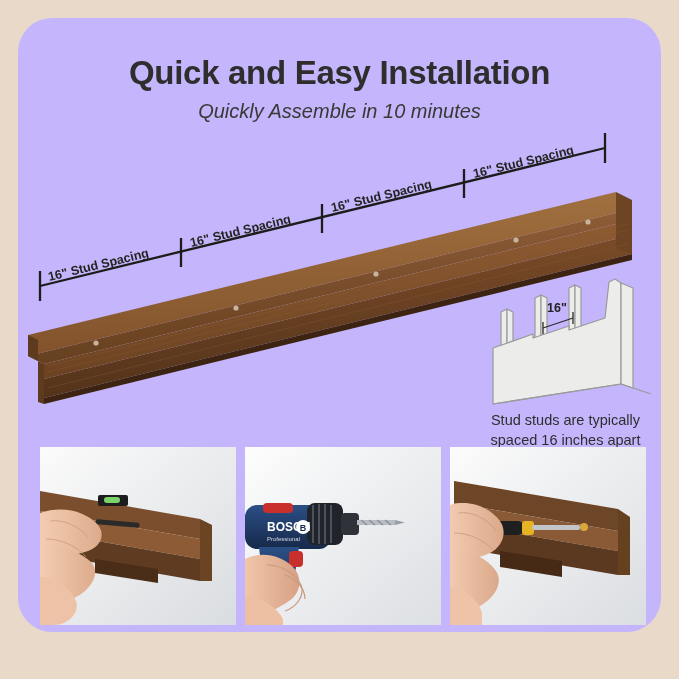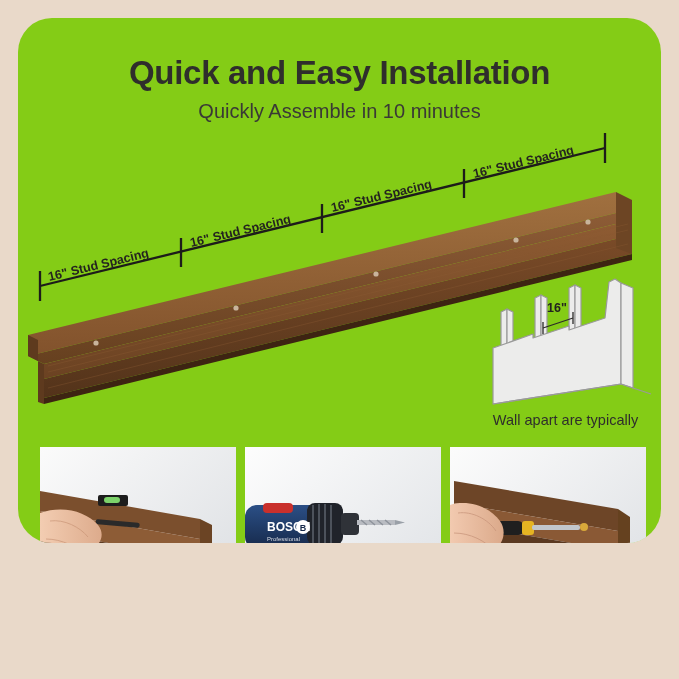--- a/index.html
+++ b/index.html
@@ -6,37 +6,37 @@
   body{
     width:679px;height:679px;
     background:#e9d9c9;
     font-family:"Liberation Sans", sans-serif;
     overflow:hidden;
   }
   #stage{position:relative;width:679px;height:679px;}
 
   .card{
     position:absolute;left:18px;top:18px;
-    width:643px;height:525px;
-    background:#84cc16;
+    width:643px;height:614px;
+    background:#c4b5fd;
     border-radius:34px;
     overflow:hidden;
   }
 
   
   .title{
     position:absolute;left:0;top:36px;width:643px;
     text-align:center;
     font-size:33px;font-weight:bold;
     color:#2f2e2c;letter-spacing:-0.3px;
   }
   .subtitle{
     position:absolute;left:0;top:82px;width:643px;
     text-align:center;
-    font-size:20px;color:#3a3936;
+    font-size:20px;color:#3a3936;font-style:italic;
   }
 
   
   .badge{
     position:absolute;left:62px;top:120px;width:68px;height:92px;
   }
   .badge svg{display:block;}
 
   
   .shelf-wrap{position:absolute;left:0;top:90px;width:643px;height:310px;}
@@ -175,21 +175,22 @@
         <g stroke="#2b2a28" stroke-width="1.3" fill="none">
           <line x1="70" y1="52" x2="100" y2="42"></line>
           <line x1="70" y1="46" x2="70" y2="58"></line>
           <line x1="100" y1="36" x2="100" y2="48"></line>
         </g>
         <text x="74" y="36" font-family="Liberation Sans, sans-serif" font-size="12.5" font-weight="bold" fill="#24231f">16"</text>
       </svg>
     </div>
 
     <div class="stud-caption">
-      <span>Wall apart are typically</span><br>
+      <span>Stud studs are typically</span><br>
+      <span>spaced 16 inches apart</span>
     </div>
 
     <div class="photos">
 
       <div class="photo p1">
         <svg width="196" height="178" viewBox="0 0 196 178">
           <defs>
             <linearGradient id="wallg1" x1="0" y1="0" x2="1" y2="1">
               <stop offset="0%" stop-color="#fbfbfb"></stop>
                 <stop offset="100%" stop-color="#d9dce0"></stop>

